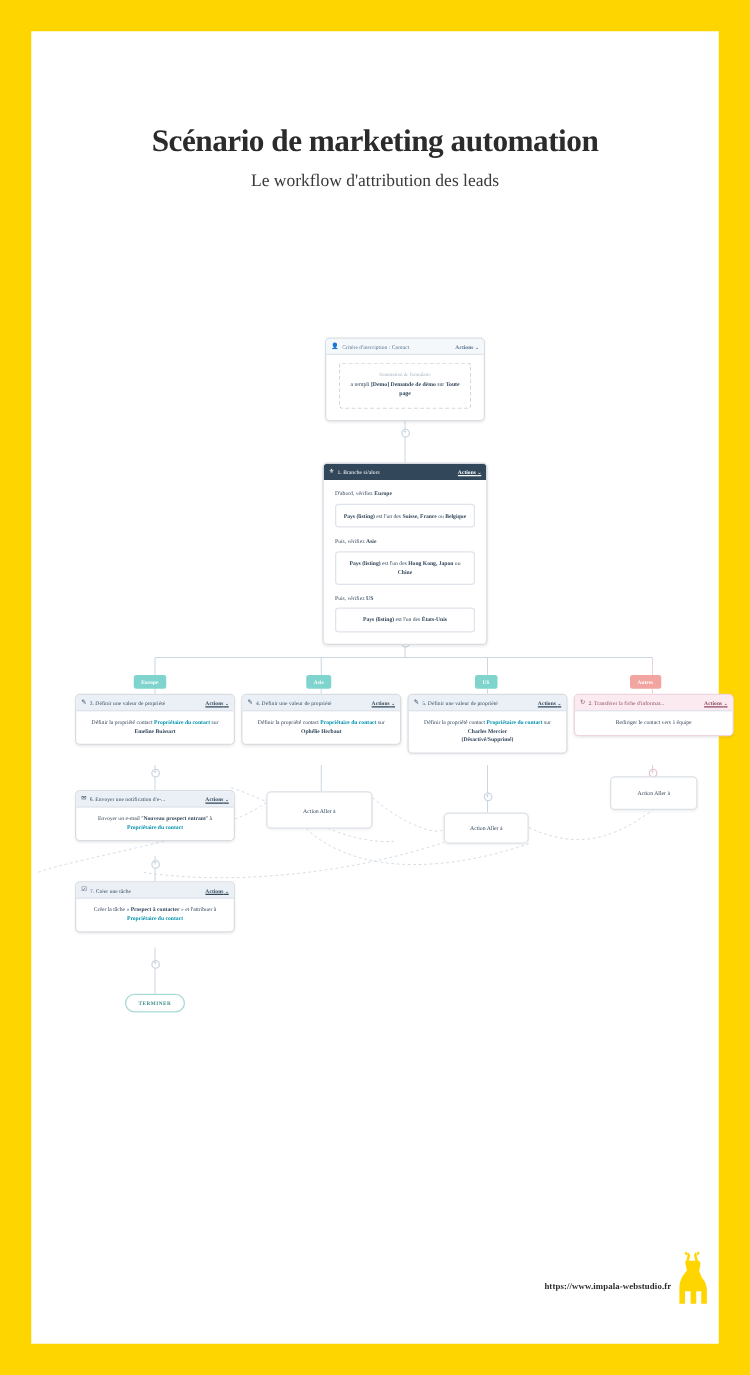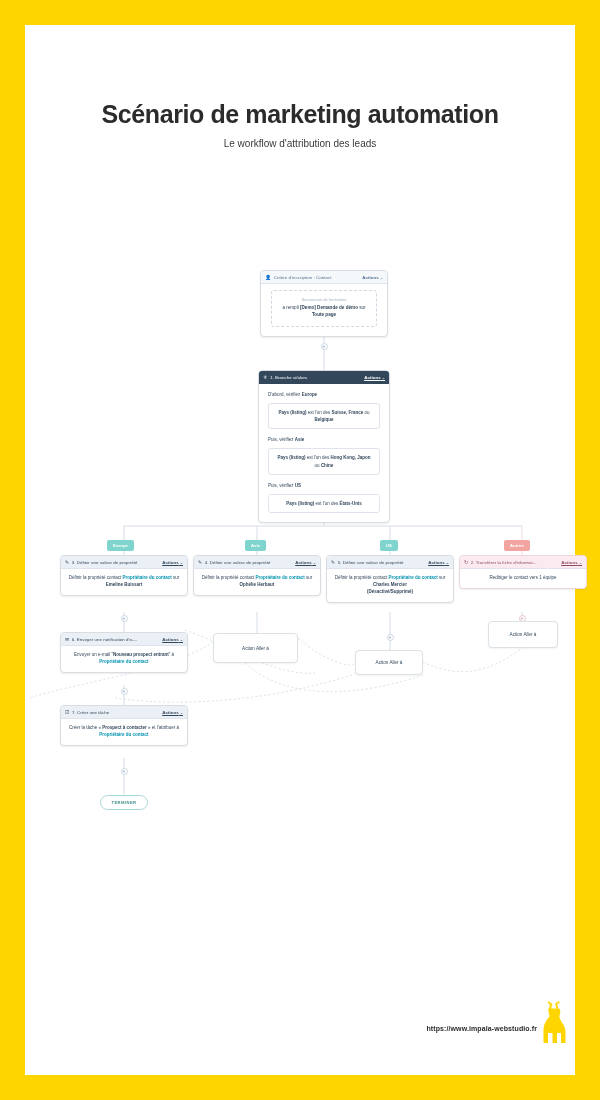--- a/index.html
+++ b/index.html
@@ -6,39 +6,40 @@
   html, body {
     width: 600px; height: 1100px;
     font-family: "Liberation Sans", sans-serif;
     background: #FFD700;
     overflow: hidden;
   }
   #page {
     position: relative;
     width: 600px; height: 1100px;
     background: #FFD500;
+    font-family: Liberation Serif, serif;
   }
   #canvas {
     position: absolute;
     left: 25px; top: 25px;
     width: 550px; height: 1050px;
     background: #ffffff;
   }
 
   
   .title {
     position: absolute; left: 0; top: 75px; width: 550px;
     text-align: center;
     font-size: 25px; font-weight: bold; letter-spacing: -0.4px;
     color: #2b2b2b;
   }
   .subtitle {
     position: absolute; left: 0; top: 113px; width: 550px;
     text-align: center;
-    font-size: 10px; color: #3a3a3a;
+    font-size: 14px; color: #3a3a3a;
   }
 
   
   #board {
     position: absolute; left: 0; top: 205px;
     width: 550px; height: 580px;
   }
   #wires { position: absolute; left: 0; top: 0; width: 550px; height: 580px; }
 
   .node {

